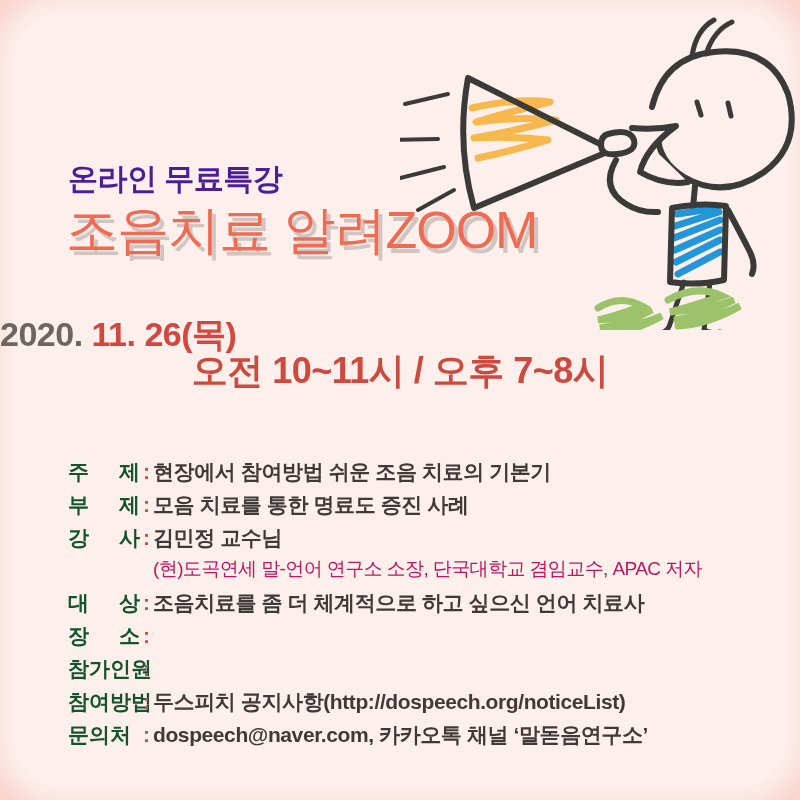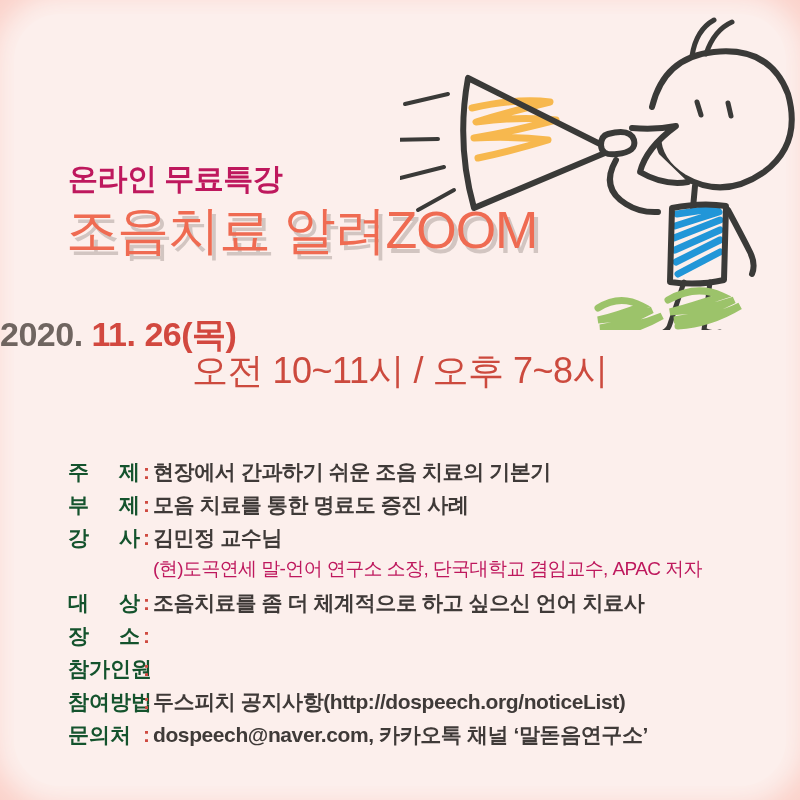--- a/index.html
+++ b/index.html
@@ -30,21 +30,21 @@
     position:absolute;
     left:400px; top:10px;
     width:400px; height:320px;
     pointer-events:none;
   }
 
   
   #kicker {
     position:absolute; left:68px; top:159px;
     font-size:30px; font-weight:bold;
-    color:#be185d;
+    color:#4c1d95;
     letter-spacing:-0.5px;
   }
 
   #headline {
     position:absolute; left:66px; top:196px;
     font-size:52px; font-weight:normal;
     color:#ef6b52;
     letter-spacing:-1px;
     white-space:nowrap;
     text-shadow:4px 5px 0 rgba(120,108,104,.32);
@@ -55,21 +55,21 @@
     font-size:34px; font-weight:bold;
     letter-spacing:-0.5px;
     margin-top:7px;
   }
   #date-year { color:#6f6560; }
   #date-rest { color:#d2483f; }
 
   #time-line {
     position:absolute; left:0; top:347px; width:800px;
     text-align:center;
-    font-size:36px; font-weight:normal;
+    font-size:36px; font-weight:bold;
     color:#cc4a3e;
     letter-spacing:-0.5px;
   }
 
   
   #details {
     position:absolute; left:68px; top:458px;
     width:700px;
   }
 
@@ -193,21 +193,21 @@
   <div id="date-line">
     <span id="date-year">2020.</span><span id="date-rest"> 11. 26(목)</span>
   </div>
 
   <div id="time-line">오전 10~11시 / 오후 7~8시</div>
 
   <div id="details">
       <div class="detail-row">
         <span class="detail-label">주 제</span>
         <span class="detail-colon">:</span>
-        <span class="detail-value">현장에서 간과하기 쉬운 조음 치료의 기본기</span>
+        <span class="detail-value">현장에서 참여방법 쉬운 조음 치료의 기본기</span>
       </div>
       <div class="detail-row">
         <span class="detail-label">부 제</span>
         <span class="detail-colon">:</span>
         <span class="detail-value">모음 치료를 통한 명료도 증진 사례</span>
       </div>
       <div class="detail-row">
         <span class="detail-label">강 사</span>
         <span class="detail-colon">:</span>
         <span class="detail-value">김민정 교수님</span>

